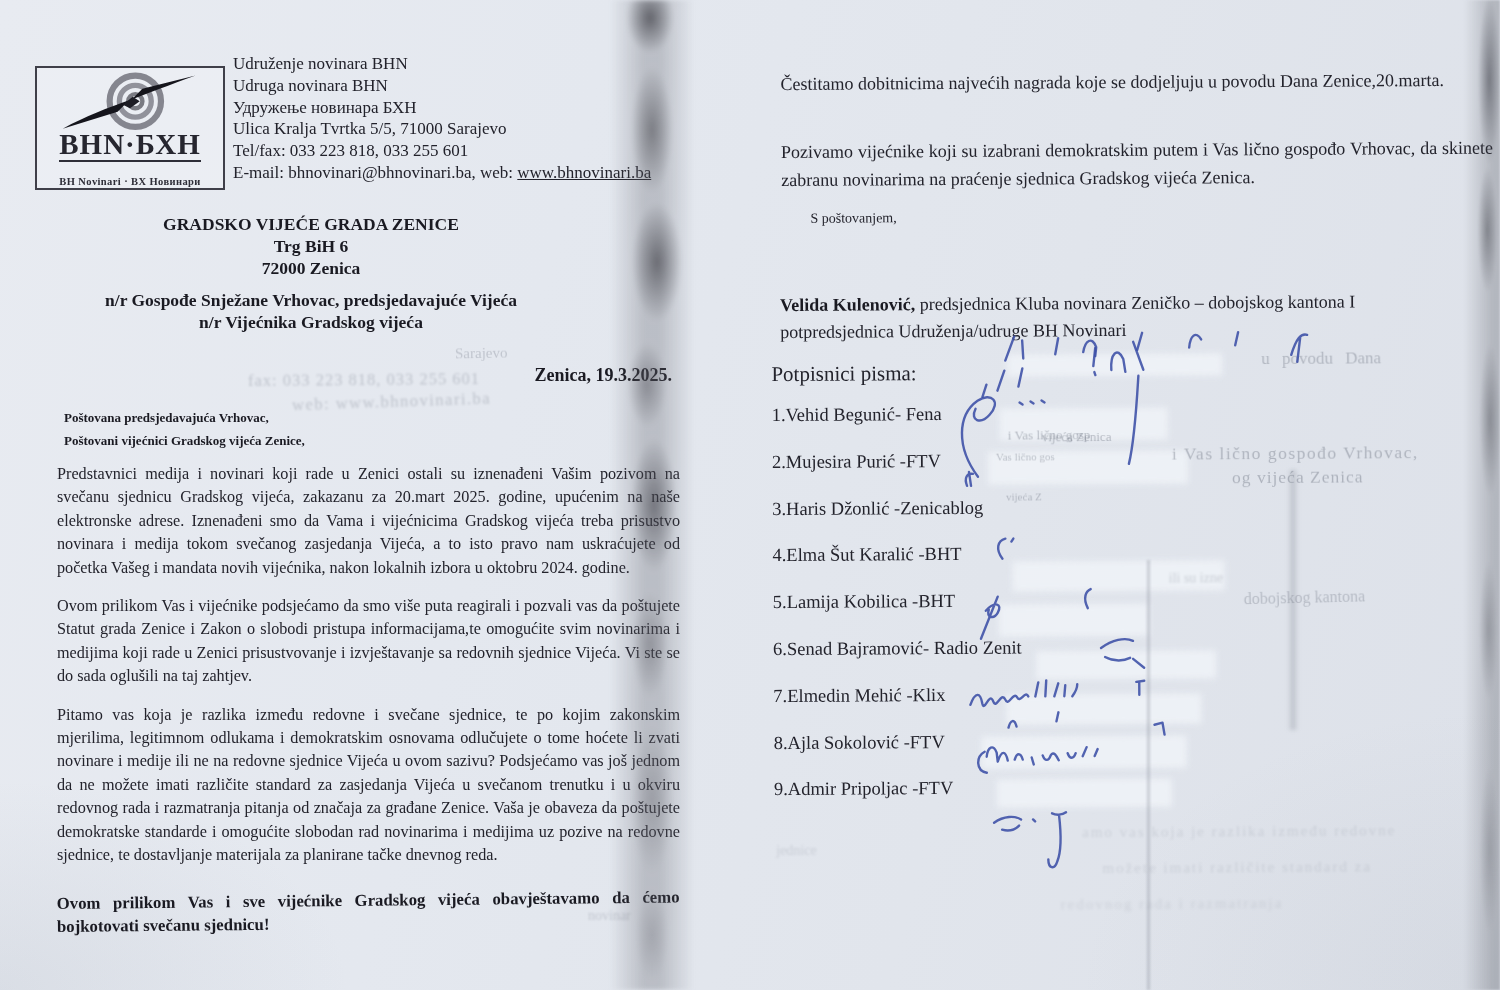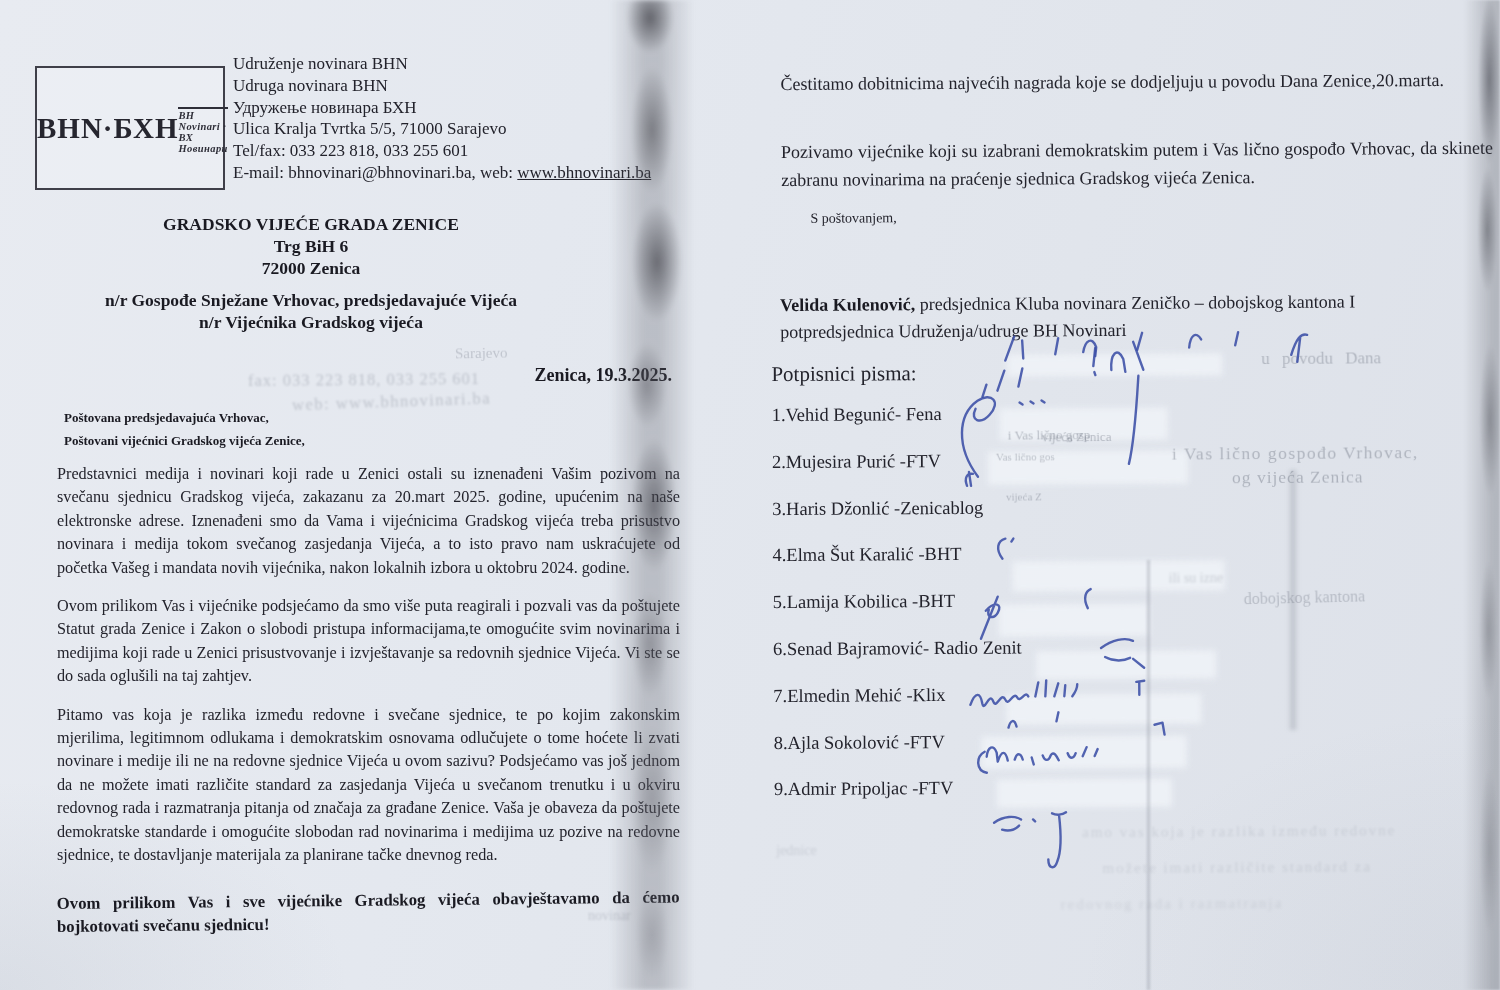--- a/index.html
+++ b/index.html
@@ -12,26 +12,26 @@
       radial-gradient(ellipse 600px 400px at 100% 100%, rgba(150,158,170,.12), transparent 70%),
       linear-gradient(105deg,#e8ebf1 0%,#e4e8ef 35%,#e1e5ec 65%,#dde1e9 100%);
   }
   .b{font-weight:bold;color:#1a1a22;}
   .abs{position:absolute;}
 
   
   .logo-box{
     position:absolute; left:35px; top:66px; width:190px; height:124px;
     border:2px solid #3f3f49; background:rgba(238,241,246,.55);
-    display:flex; flex-direction:row; align-items:center; justify-content:flex-start;
+    display:flex; flex-direction:column; align-items:center; justify-content:flex-start;
     padding-top:4px; box-sizing:border-box;
   }
   .logo-art{width:158px;height:62px;}
   .logo-acronym{font-size:29px;font-weight:bold;letter-spacing:1px;color:#26262f;line-height:1;margin-top:-4px;}
-  .logo-sub{font-size:10.5px;font-weight:bold;color:#2e2e38;border-top:2px solid #2e2e38;padding-top:1px;margin-top:1px;letter-spacing:.4px;font-style:italic;}
+  .logo-sub{font-size:10.5px;font-weight:bold;color:#2e2e38;border-top:2px solid #2e2e38;padding-top:14px;margin-top:1px;letter-spacing:.4px;}
   .letterhead{position:absolute;left:233px;top:53px;width:440px;font-size:17px;line-height:21.8px;color:#22222b;}
   .letterhead .web{text-decoration:underline;}
   .recipient{position:absolute;left:61px;top:214px;width:500px;text-align:center;font-size:17.5px;line-height:21.8px;}
   .recipient .gap{height:11px;}
   .dateline{position:absolute;left:360px;top:365px;width:312px;text-align:right;font-size:18px;}
   .salutation{position:absolute;left:64px;top:406px;font-size:13px;line-height:23px;}
   .body{position:absolute;left:57px;top:463px;width:623px;font-size:16.2px;line-height:23.4px;text-align:justify;}
   .body p{margin:0 0 0 0;}
   .body p + p{margin-top:15px;}
   .body .closing{margin-top:24px;font-size:16.8px;transform:rotate(-0.6deg);transform-origin:left bottom;}

